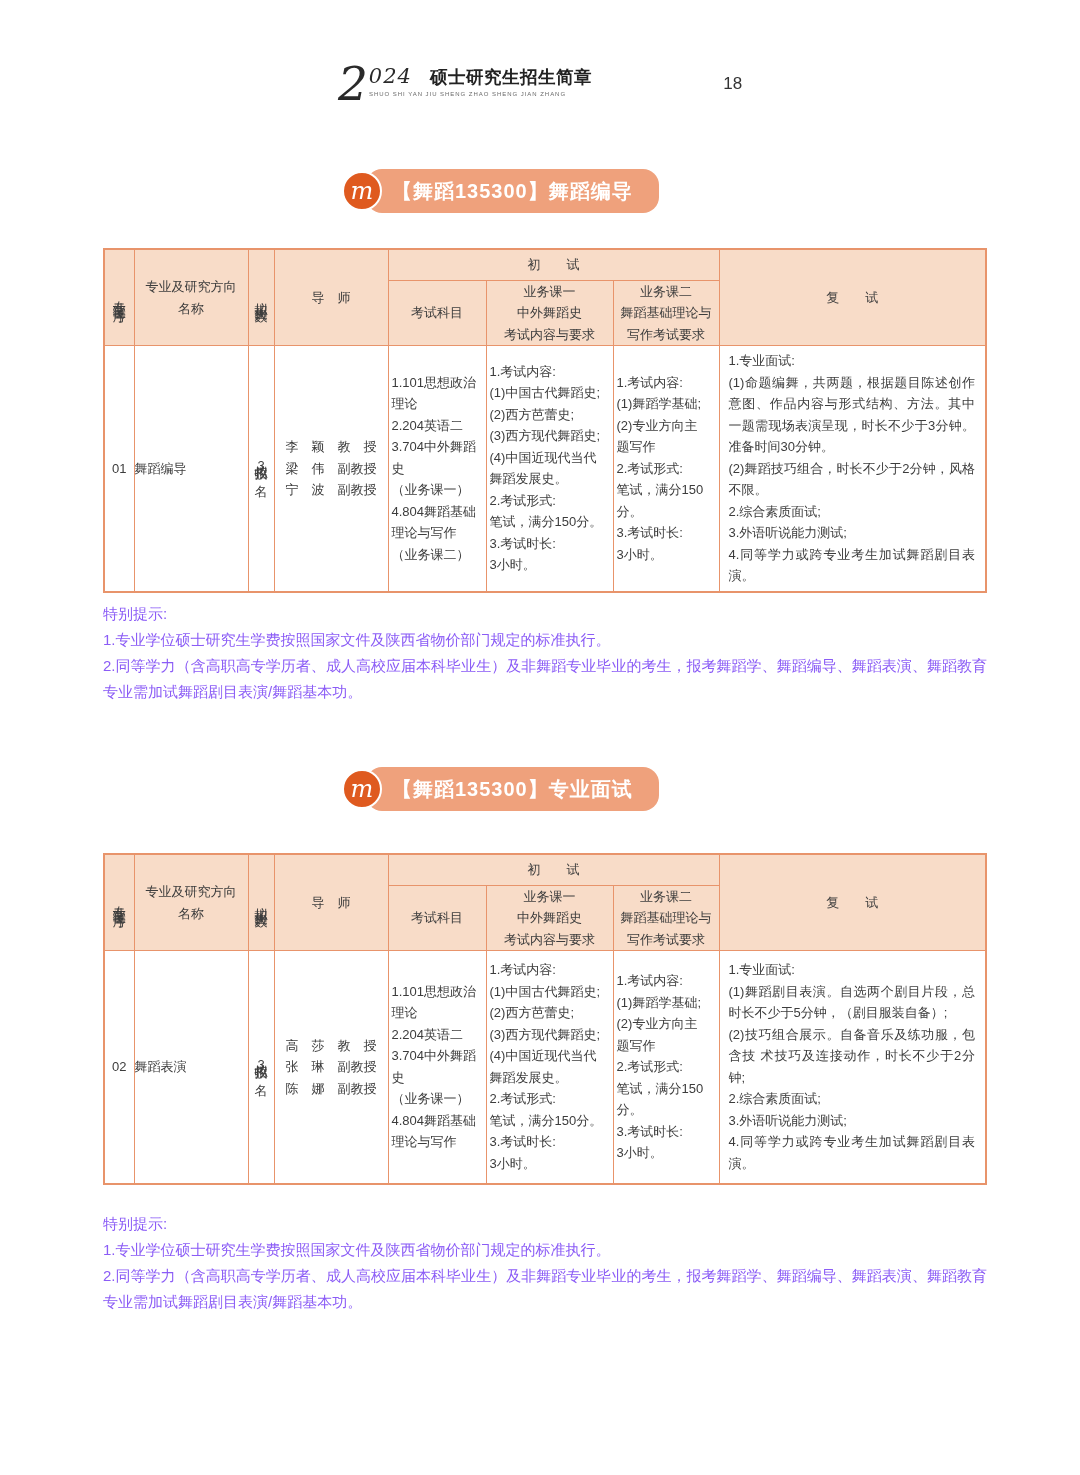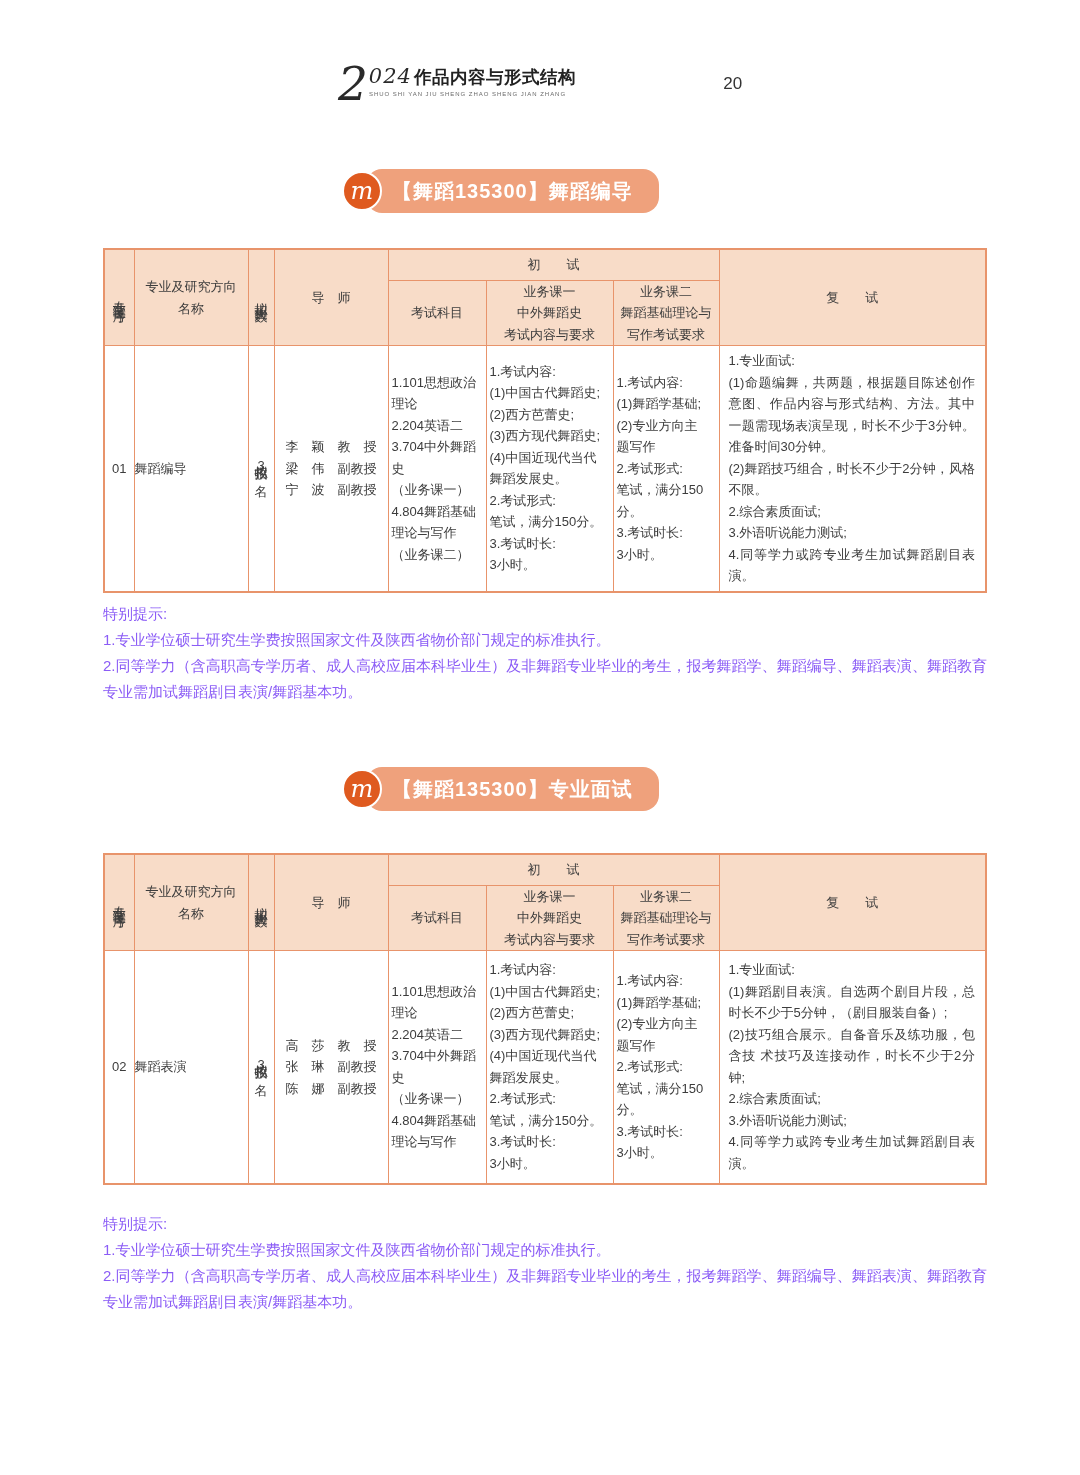--- a/index.html
+++ b/index.html
@@ -30,21 +30,21 @@
   .logo-block{display:flex;align-items:flex-start;}
   .year-big{
     font-family:"DejaVu Serif","Liberation Serif",serif;
     font-style:italic;font-size:47px;line-height:40px;color:#2a2a2a;
     margin-right:1px;
   }
   .logo-right{display:flex;flex-direction:column;}
   .logo-line1{display:flex;align-items:baseline;}
   .year-small{
     font-family:"DejaVu Serif","Liberation Serif",serif;
-    font-style:italic;font-size:21px;color:#2a2a2a;letter-spacing:1px;margin-right:2px;
+    font-style:italic;font-size:21px;color:#2a2a2a;letter-spacing:1px;margin-right:18px;
   }
   .logo-title{font-size:17.5px;font-weight:bold;color:#222;letter-spacing:0.5px;}
   .logo-pinyin{
     font-size:10px;color:#6a6a6a;letter-spacing:1.6px;white-space:nowrap;
     transform:scale(0.60);transform-origin:left top;margin-top:2px;
   }
   .page-num{font-size:17px;color:#333;margin-left:26px;margin-top:10px;}
 
   
   .banner{position:absolute;left:342px;display:flex;align-items:center;height:42px;}
@@ -113,26 +113,26 @@
 <body>
 
 <div class="page">
 
   <div class="page-header">
     <div class="logo-block">
       <span class="year-big">2</span>
       <span class="logo-right">
         <span class="logo-line1">
           <span class="year-small">024</span>
-          <span class="logo-title">作品内容与形式结构</span>
+          <span class="logo-title">硕士研究生招生简章</span>
         </span>
         <span class="logo-pinyin">SHUO SHI YAN JIU SHENG ZHAO SHENG JIAN ZHANG</span>
       </span>
     </div>
-    <span class="page-num">20</span>
+    <span class="page-num">18</span>
   </div>
 
   <div class="banner" style="top:170px;">
     <div class="circle">m</div>
     <div class="pill">【舞蹈135300】舞蹈编导</div>
   </div>
 
   <table class="adm" style="top:248px;">
     <colgroup>
       <col style="width:30px">

